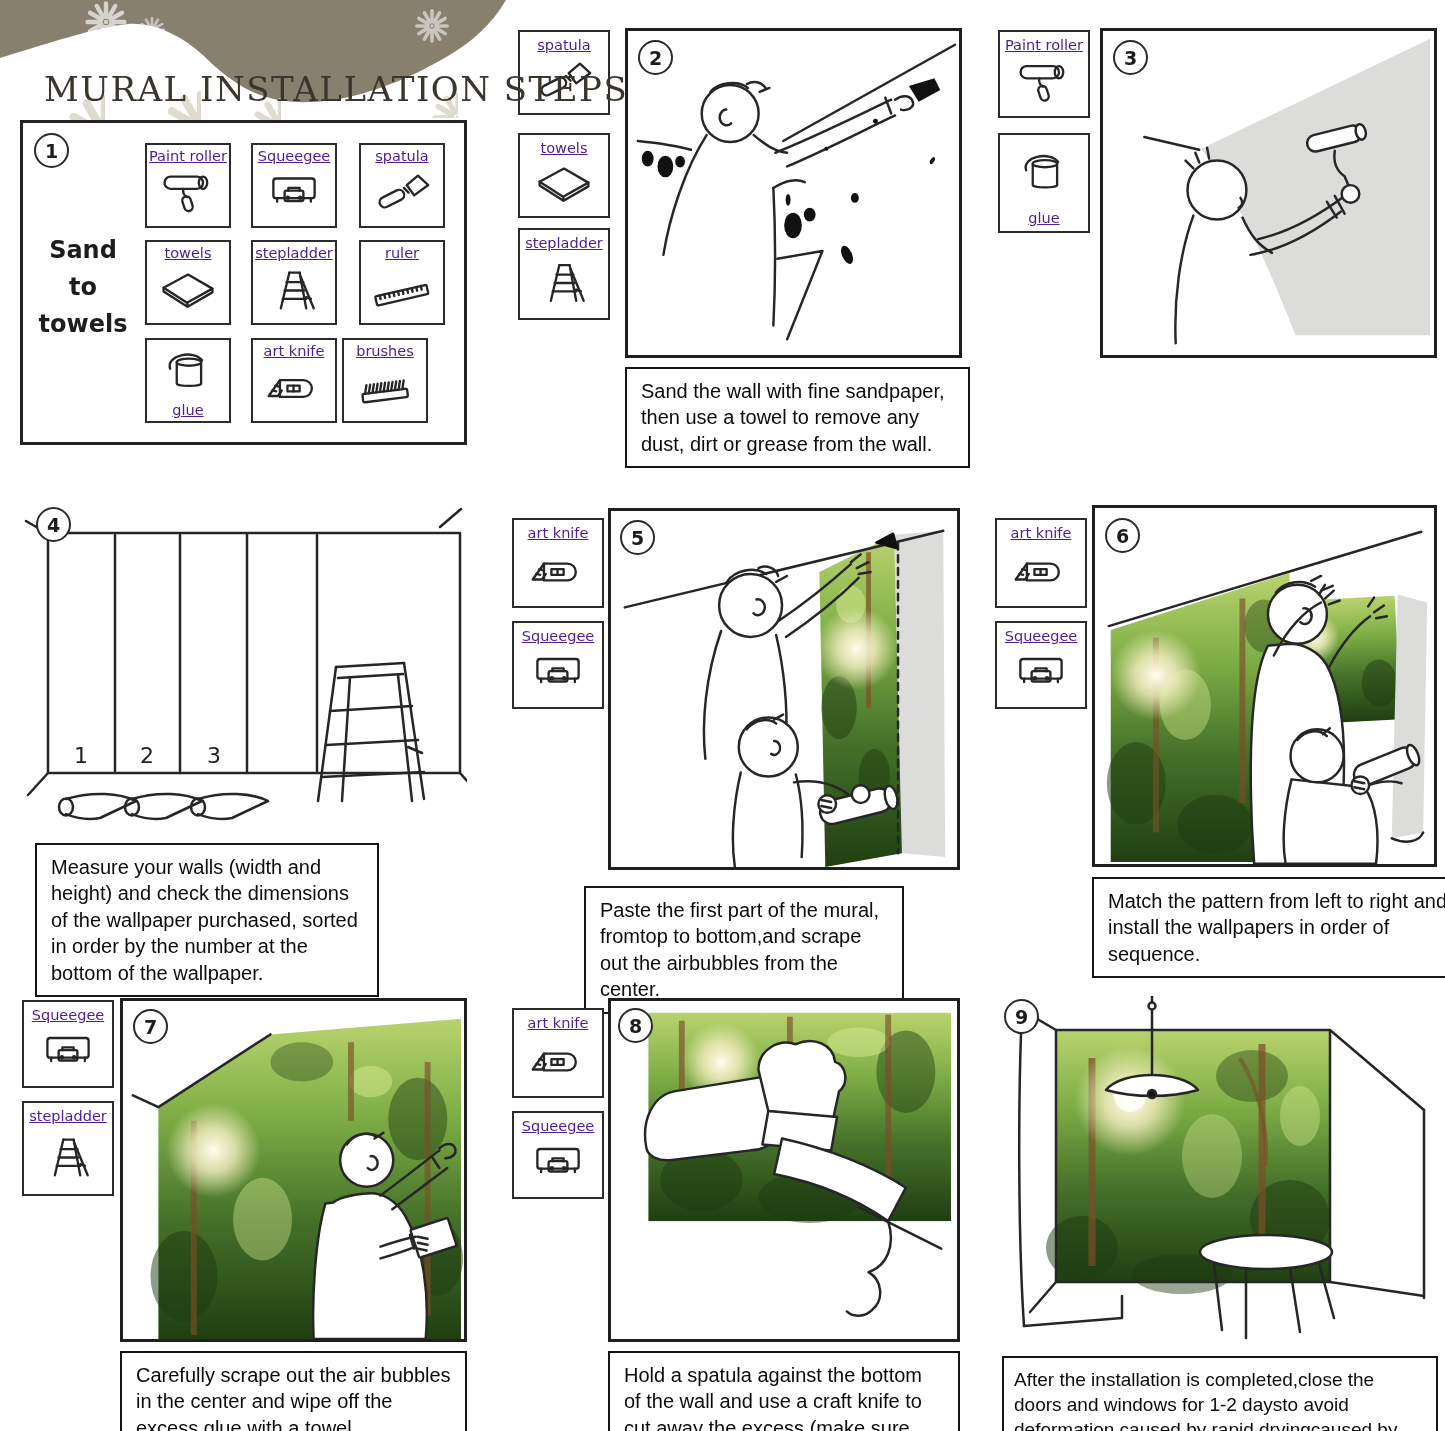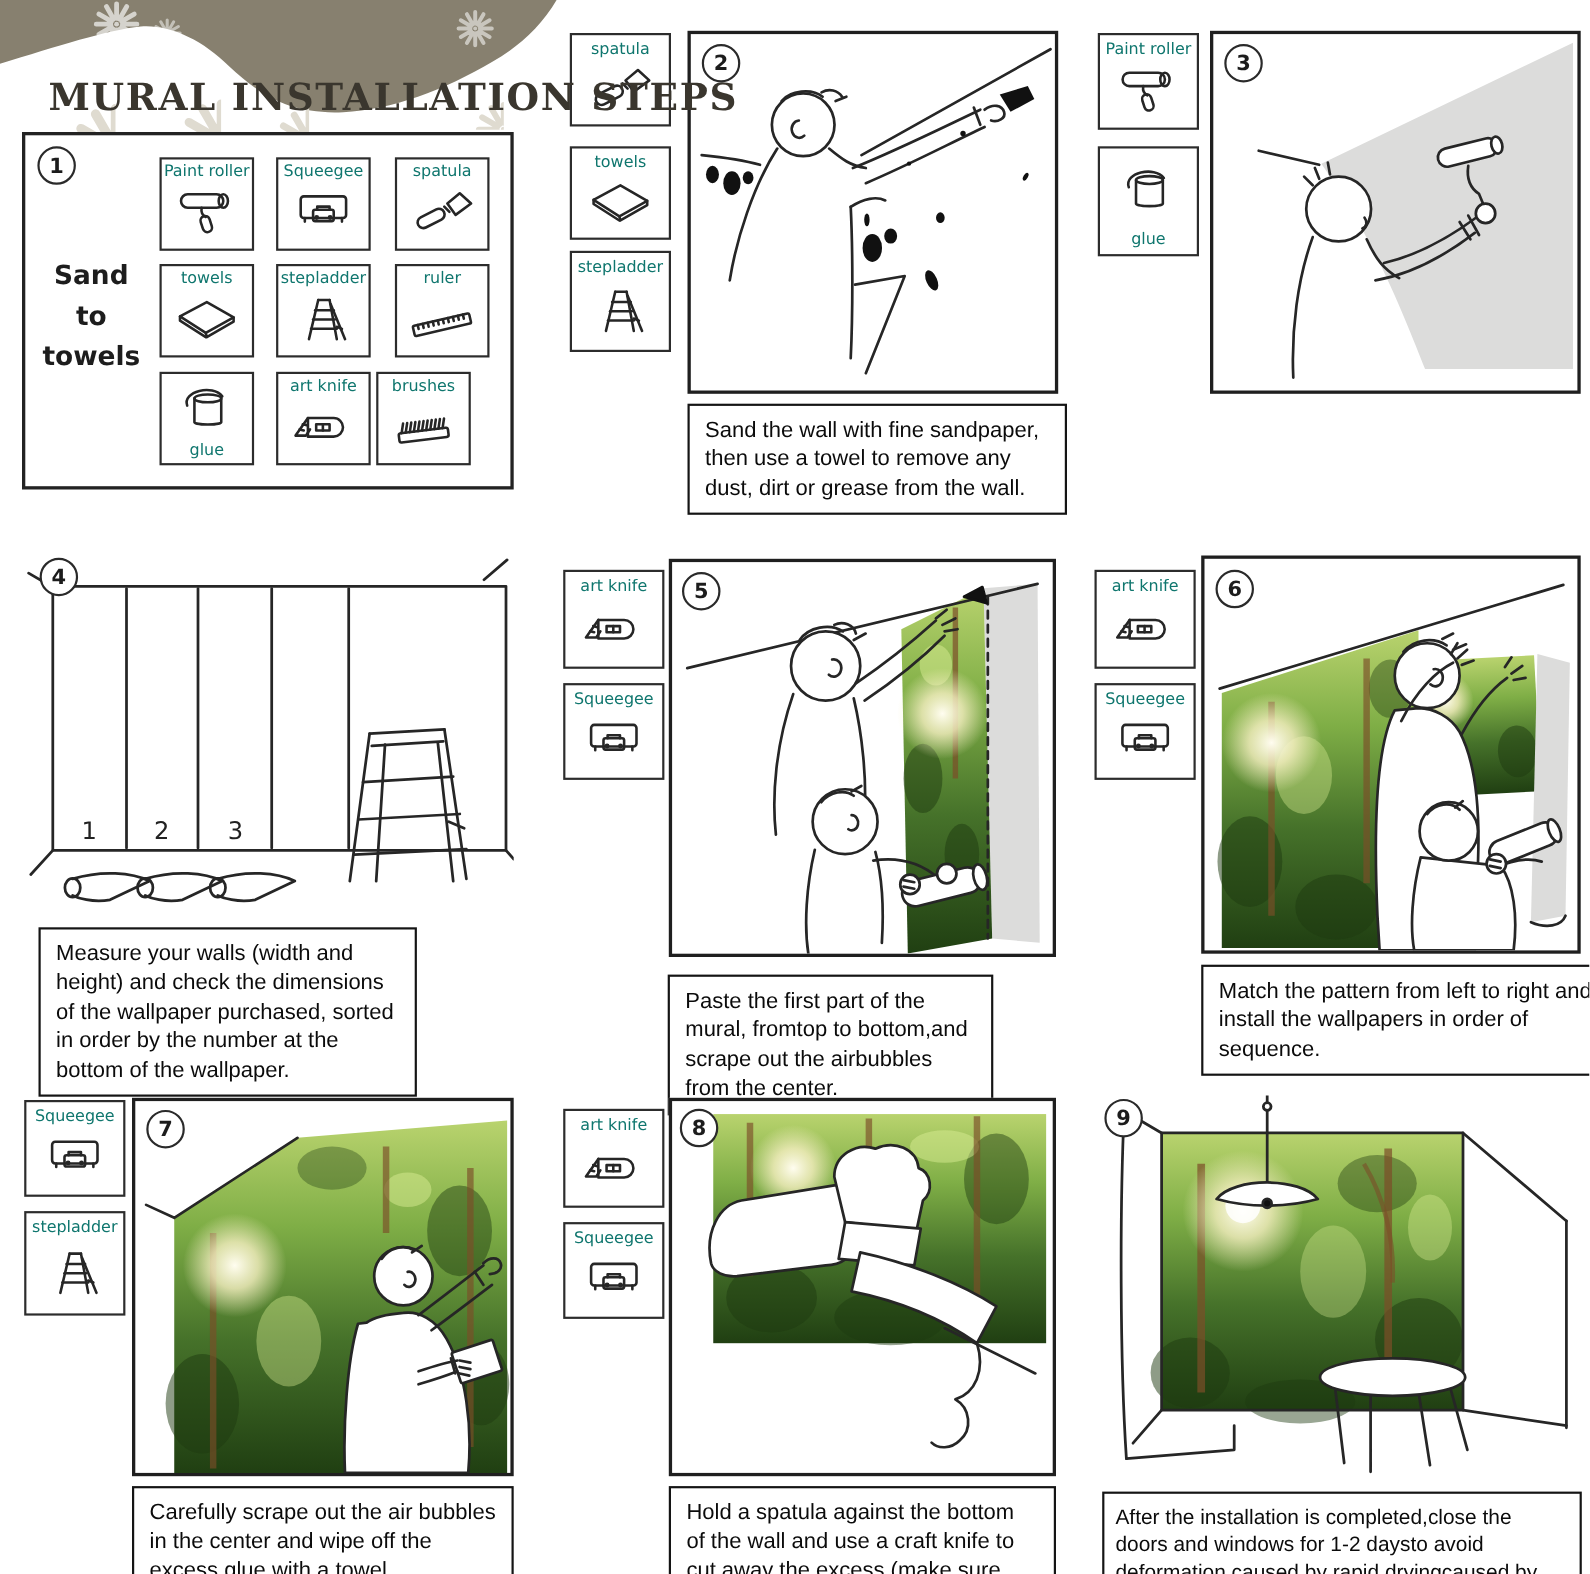--- a/index.html
+++ b/index.html
@@ -4,35 +4,35 @@
 <style>
   :root{
     --band:#87806f; --flower:#dfdbd0; --ink:#262626; --wall:#dcdcdb; --paper:#ffffff;
   }
   html,body{margin:0;padding:0;background:#fff;}
   .page{position:relative;width:1445px;height:1431px;background:var(--paper);overflow:hidden;
         font-family:"Liberation Sans",sans-serif;color:#111;}
   
   .band-svg{position:absolute;left:0;top:0;}
   .flower{position:absolute;color:var(--flower);}
-  .title{position:absolute;left:44px;top:46px;font-family:"DejaVu Serif",serif;font-weight:700;
+  .title{position:absolute;left:44px;top:46px;font-family:"DejaVu Serif",serif;font-weight:400;
          font-size:34px;letter-spacing:1.5px;color:#3a362e;z-index:2;white-space:nowrap;}
   
   .num{position:absolute;width:31px;height:31px;border:2.2px solid #2a2a2a;border-radius:50%;
        display:flex;align-items:center;justify-content:center;background:#fff;z-index:6;
        font:700 19px "DejaVu Sans",sans-serif;color:#1c1c1c;}
   
   .panel1{position:absolute;left:20px;top:120px;width:447px;height:325px;border:3px solid #232323;
           background:#fff;box-sizing:border-box;}
   .tools-head{position:absolute;left:30px;top:232px;width:106px;text-align:center;
               font:700 24px/1.55 "DejaVu Sans",sans-serif;color:#1d1d1d;}
   .tbox{position:absolute;width:86px;height:85px;border:2.5px solid #2c2c2c;background:#fff;
         box-sizing:border-box;display:flex;flex-direction:column;align-items:center;padding:3px 2px;}
   .tbox.label-bottom{flex-direction:column-reverse;}
-  .tlabel{font:14.5px "DejaVu Sans",sans-serif;color:#0f766e;white-space:nowrap;}
+  .tlabel{font:14.5px "DejaVu Sans",sans-serif;color:#4c1d95;white-space:nowrap;text-decoration:underline;}
   .tbox svg{flex:1;width:60px;min-height:0;}
   .chip{position:absolute;width:92px;border:2.5px solid #2c2c2c;background:#fff;box-sizing:border-box;
         display:flex;flex-direction:column;align-items:center;padding:5px 2px 3px;}
   .chip.label-bottom{flex-direction:column-reverse;padding:3px 2px 5px;}
   .chip svg{flex:1;width:60px;min-height:0;}
   .art{position:absolute;border:3px solid #1f1f1f;background:#fff;box-sizing:border-box;overflow:hidden;}
   .art svg{display:block;width:100%;height:100%;}
   .loose{position:absolute;}
   .cap{position:absolute;border:2.5px solid #141414;background:#fff;box-sizing:border-box;
        padding:9px 14px;font:20px/1.32 "Liberation Sans",sans-serif;color:#0b0b0b;}
@@ -395,21 +395,21 @@
           <rect x="212" y="288" width="74" height="24" rx="12" fill="#fff"></rect>
           <ellipse cx="286" cy="300" rx="6" ry="12" fill="#fff"></ellipse>
         </g>
         <circle cx="220" cy="298" r="9" fill="#fff"></circle>
         <circle cx="254" cy="288" r="9" fill="#fff"></circle>
         <path d="M214 294 l10 2 M214 300 l10 2"></path>
       </g>
     </svg>
   </div>
   <span class="num" style="left:620px;top:520px">5</span>
-  <div class="cap" style="left:607px;top:886px;width:296px">Paste the first part of the mural, fromtop to bottom,and scrape out the airbubbles from the center.</div>
+  <div class="cap" style="left:584px;top:886px;width:320px">Paste the first part of the mural, fromtop to bottom,and scrape out the airbubbles from the center.</div>
 
   <div class="chip" style="left:995px;top:518px;height:90px">
     <div class="tlabel">art knife</div>
     <svg viewBox="0 0 64 48">
         <use href="#i-artknife"></use>
       </svg>
   </div>
   <div class="chip" style="left:995px;top:621px;height:88px">
     <div class="tlabel">Squeegee</div>
     <svg viewBox="0 0 64 48">

